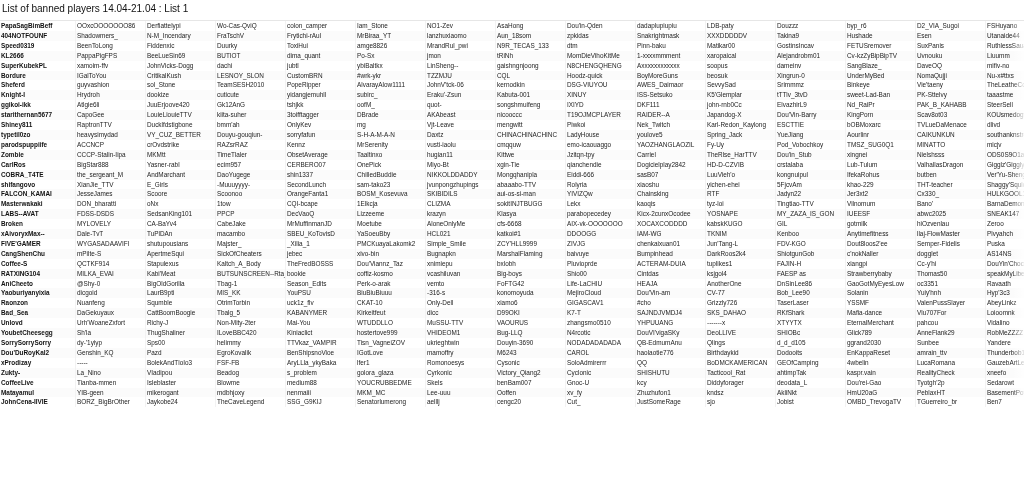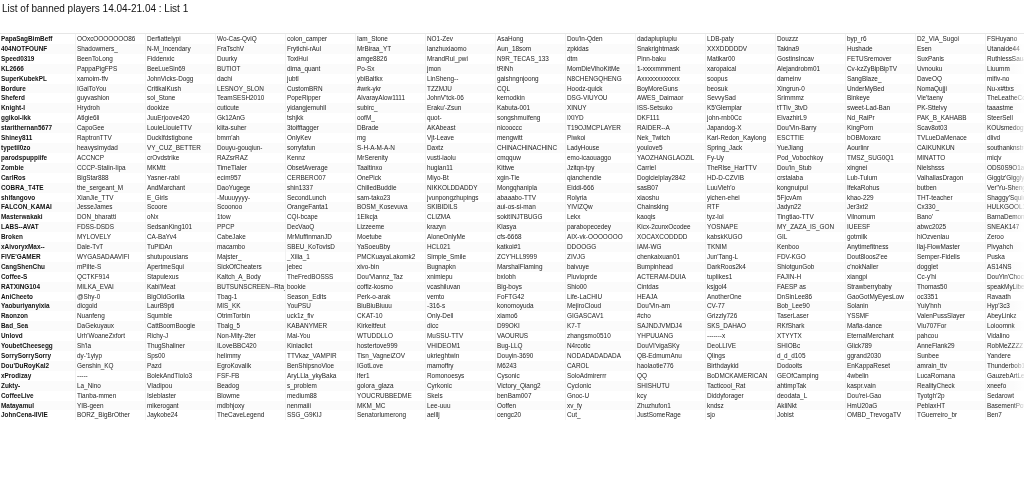--- a/index.html
+++ b/index.html
@@ -18,21 +18,21 @@
     width: 1024px;
     height: 482px;
     position: relative;
     background: #ffffff;
   }
   .title-bar {
     height: 15px;
     line-height: 15px;
     font-size: 10px;
     color: #111;
-    padding: 1px 0 17px 2px;
+    padding: 1px 0 4px 2px;
     white-space: nowrap;
     overflow: hidden;
     border-bottom: 1px solid #e6e6e6;
     background: #ffffff;
   }
   .grid {
     position: relative;
     width: 1024px;
     height: 466px;
     overflow: hidden;

